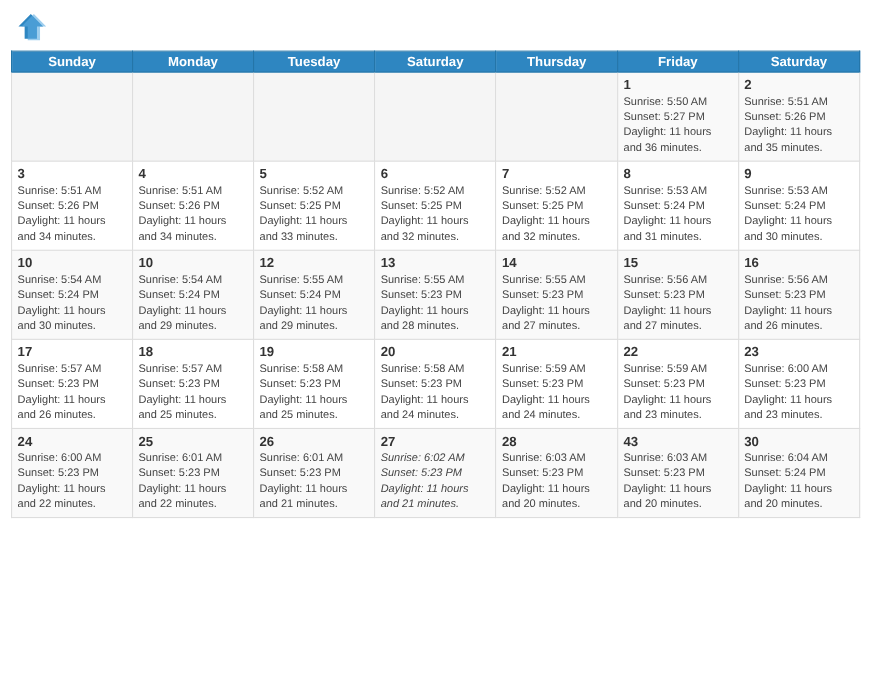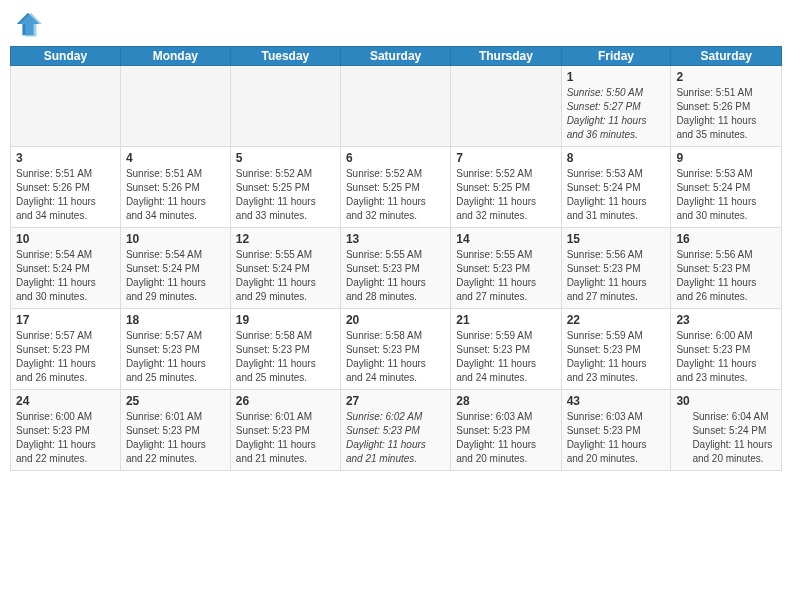--- a/index.html
+++ b/index.html
@@ -132,21 +132,21 @@
     </thead>
     <tbody id="calendar-body">
     <tr>
           <td class="empty"></td>
           <td class="empty"></td>
           <td class="empty"></td>
           <td class="empty"></td>
           <td class="empty"></td>
           <td>
             <span class="day-num">1</span>
-            <div class="day-info" style="white-space: pre-line; font-style: italic;">Sunrise: 5:50 AM
+            <div class="day-info" style="white-space: pre-line;">Sunrise: 5:50 AM
 Sunset: 5:27 PM
 Daylight: 11 hours
 and 36 minutes.</div>
           </td>
           <td>
             <span class="day-num">2</span>
             <div class="day-info" style="white-space: pre-line;">Sunrise: 5:51 AM
 Sunset: 5:26 PM
 Daylight: 11 hours
 and 35 minutes.</div>
@@ -343,21 +343,21 @@
           </td>
           <td>
             <span class="day-num">43</span>
             <div class="day-info" style="white-space: pre-line;">Sunrise: 6:03 AM
 Sunset: 5:23 PM
 Daylight: 11 hours
 and 20 minutes.</div>
           </td>
           <td>
             <span class="day-num">30</span>
-            <div class="day-info" style="white-space: pre-line; margin-left: 16px;">Sunrise: 6:04 AM
+            <div class="day-info" style="white-space: pre-line;">Sunrise: 6:04 AM
 Sunset: 5:24 PM
 Daylight: 11 hours
 and 20 minutes.</div>
           </td>
         </tr>
       </tbody>
   </table>
 </div>
 
 </body></html>

